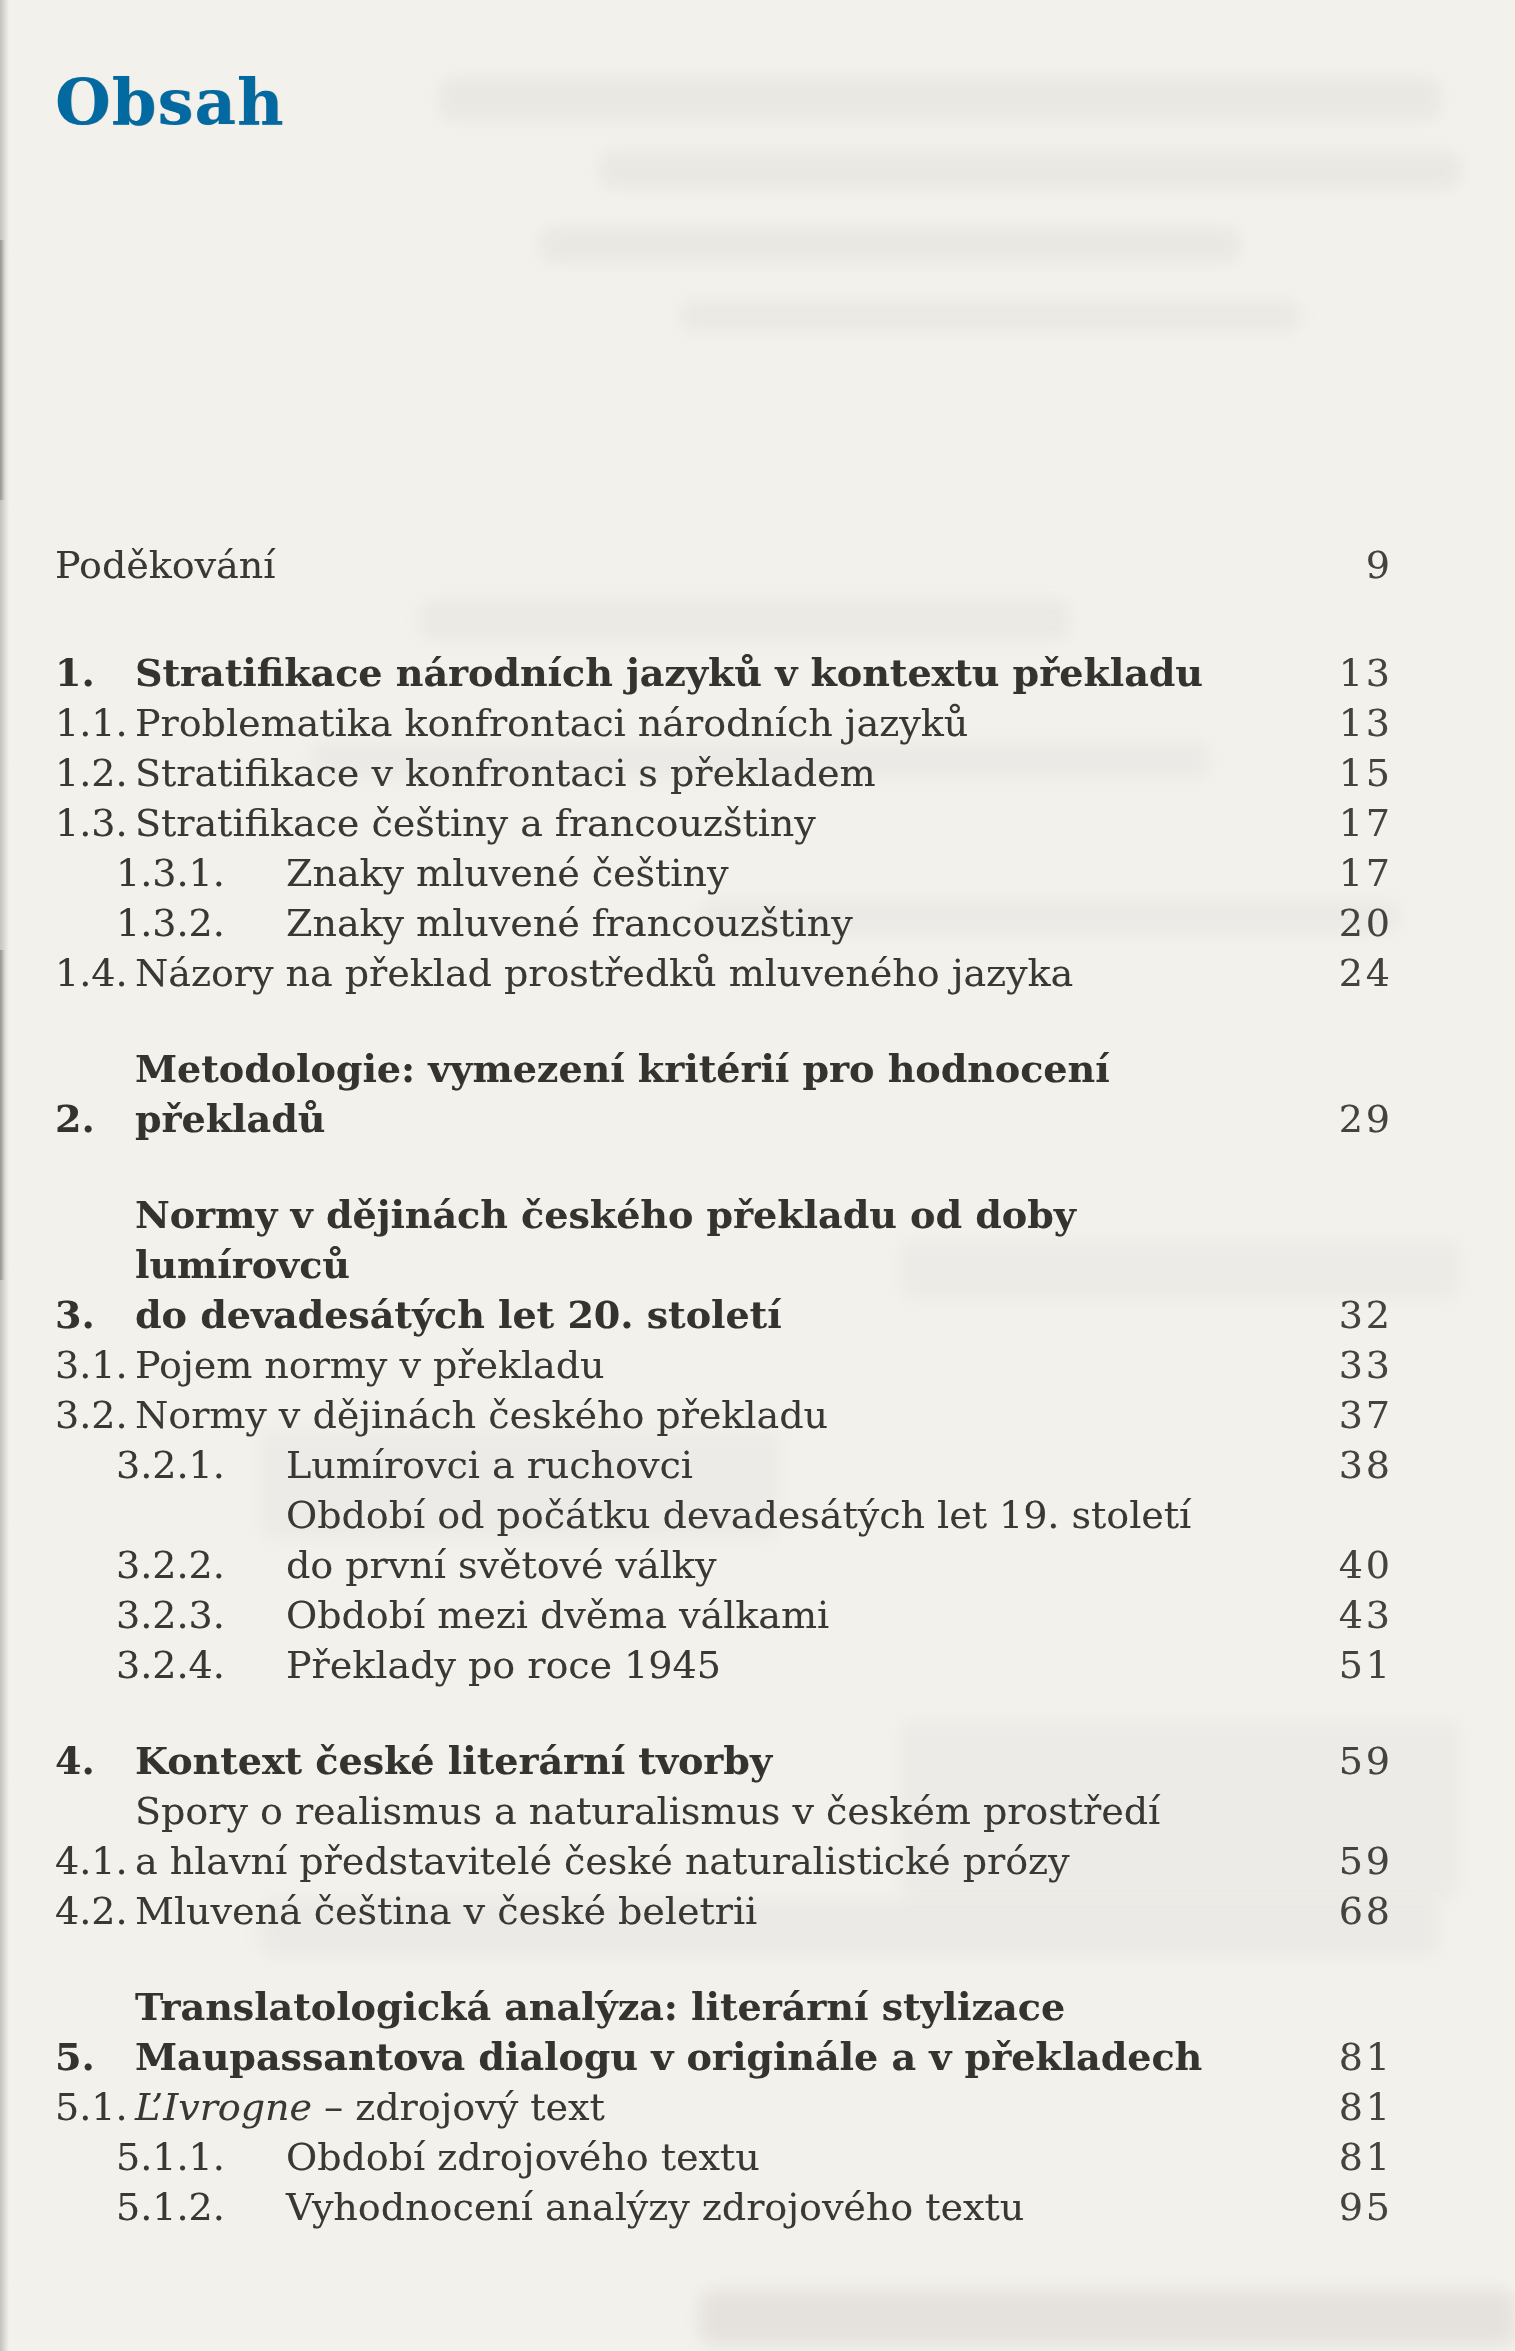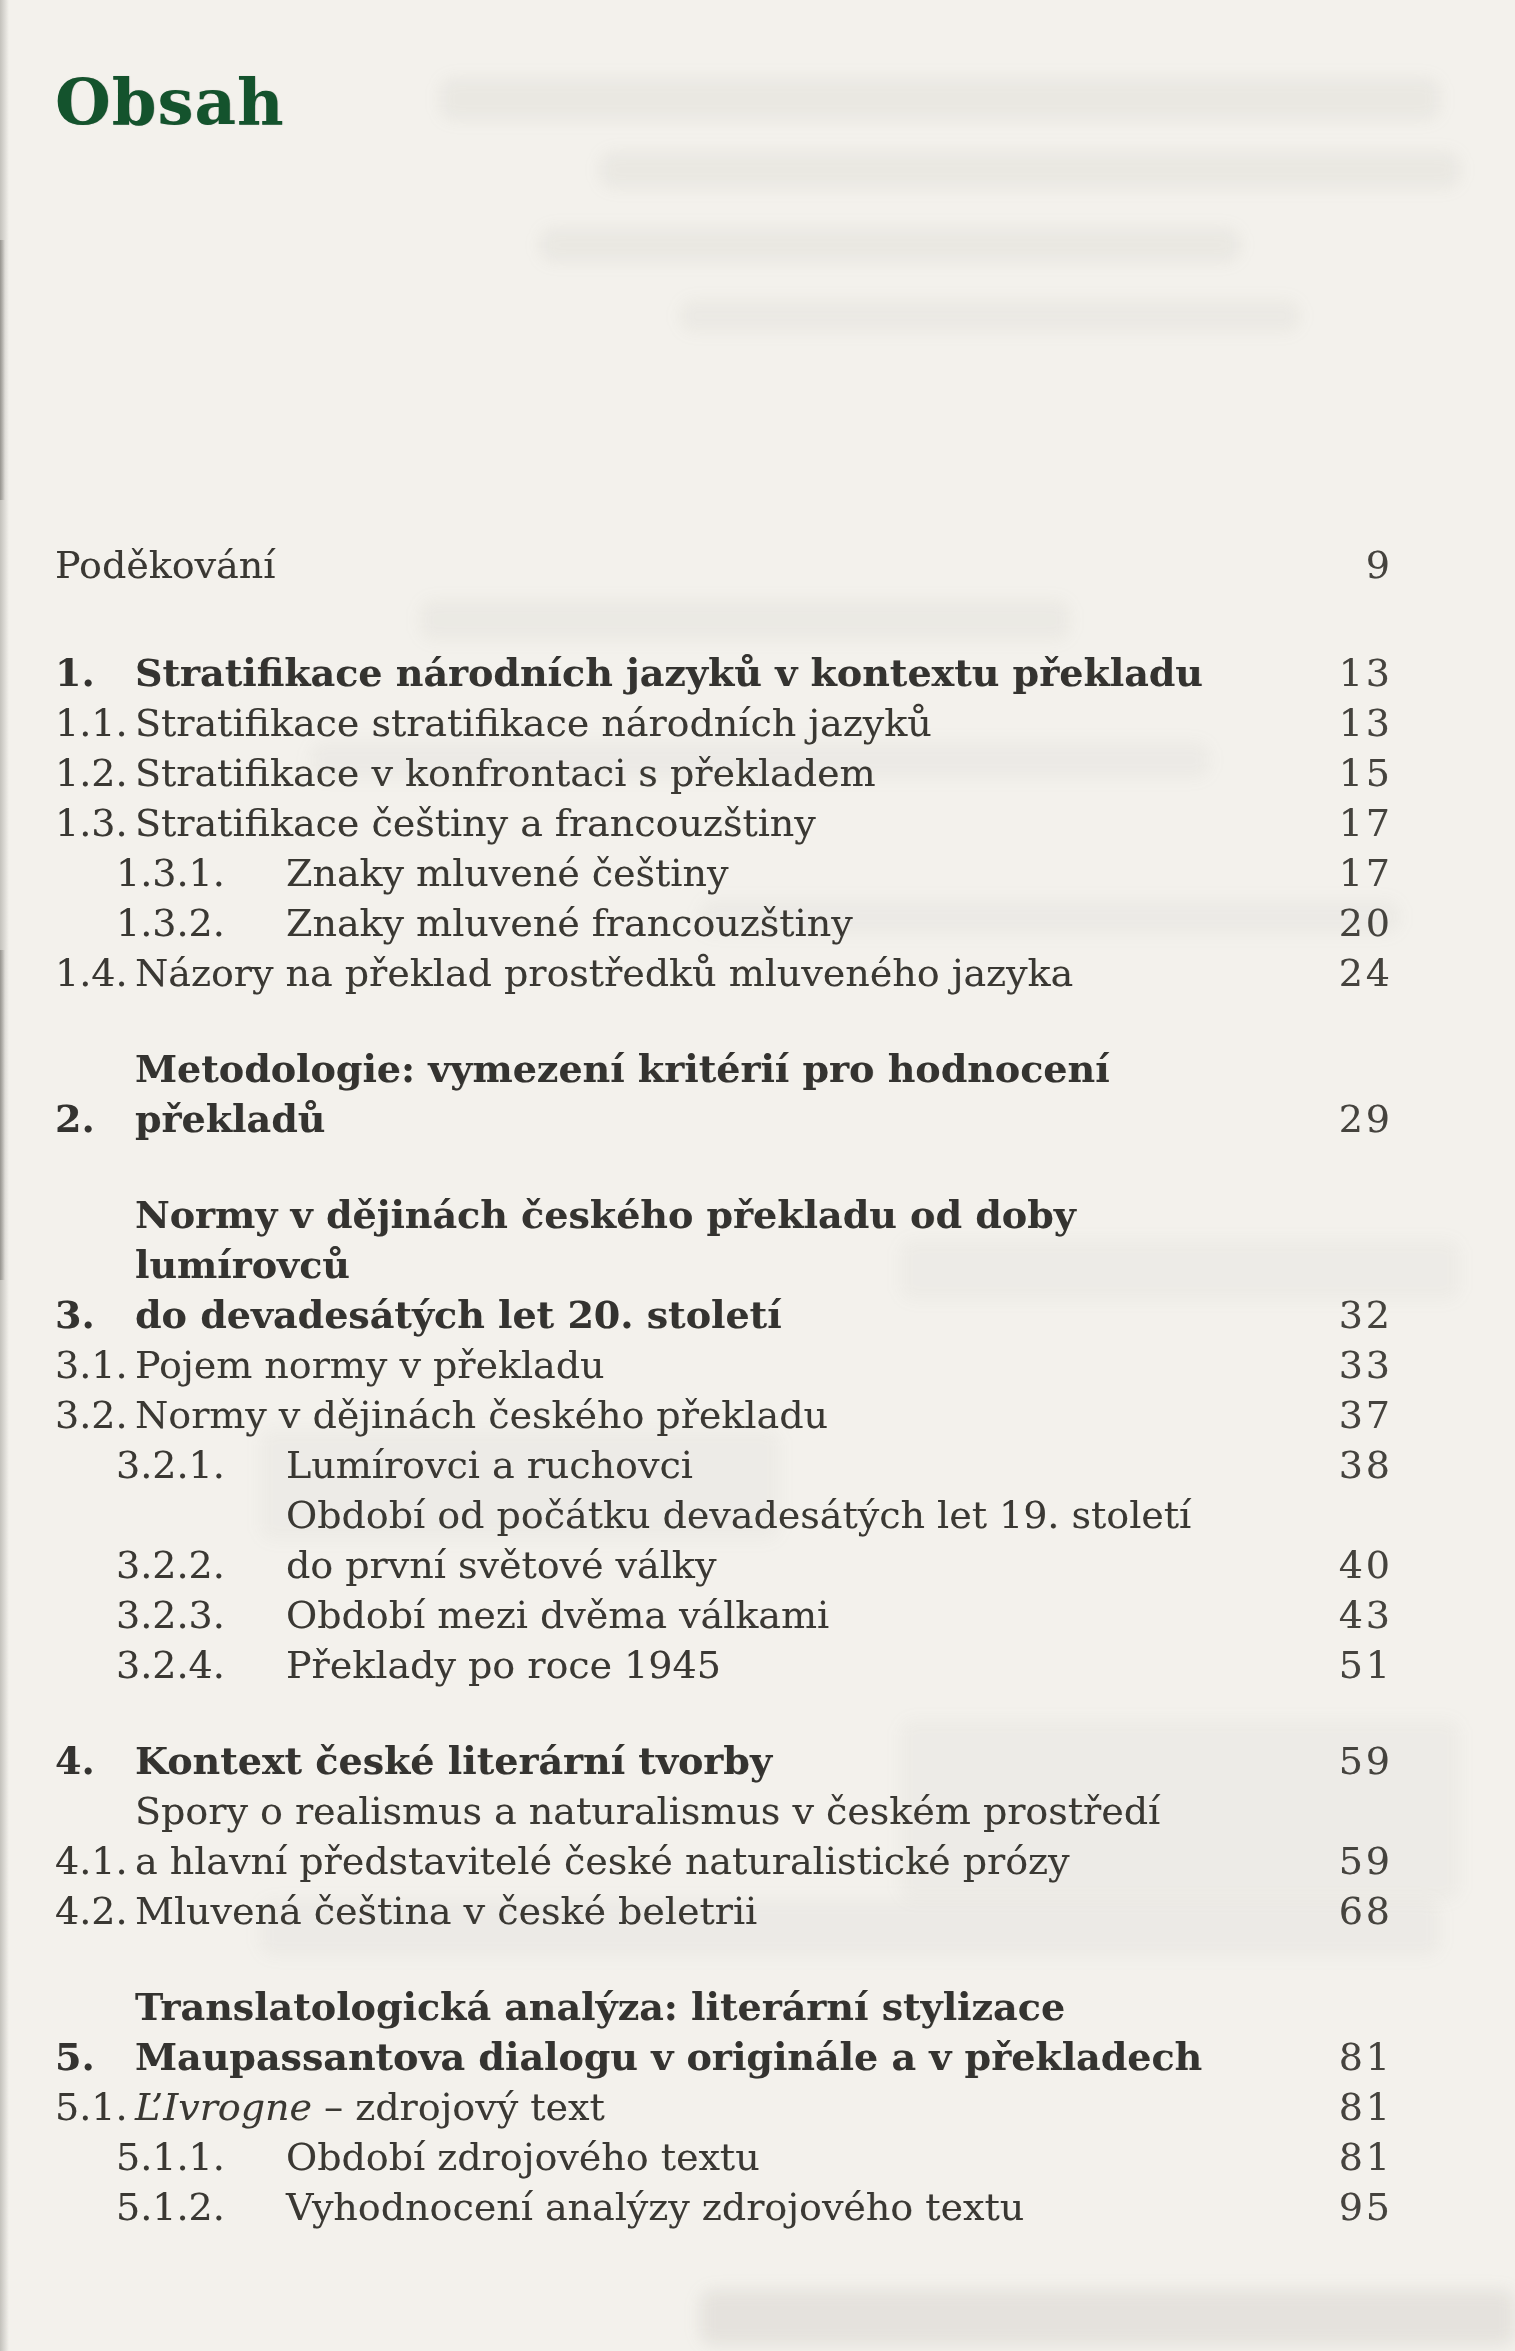--- a/index.html
+++ b/index.html
@@ -26,21 +26,21 @@
     position:absolute; filter:blur(8px); border-radius:14px;
     background:rgba(142,139,129,0.09); pointer-events:none;
   }
   .page-inner {
     position:absolute; inset:0;
     padding:62px 125px 0 55px;
     box-sizing:border-box;
   }
   .toc-title {
     font-size:64px; line-height:80px; font-weight:700;
-    letter-spacing:1px; color:#14532d;
+    letter-spacing:1px; color:#0369a1;
     text-shadow:0.4px 0.4px 0.7px rgba(47,46,42,0.35);
   }
   .toc-list { margin-top:398px; }
   .toc-row {
     display:flex; align-items:flex-end;
     font-size:38px; line-height:50px;
     text-shadow:0.3px 0.3px 0.6px rgba(58,56,51,0.30);
   }
   .toc-row.gap-md { margin-top:46px; }
   .toc-row.gap-lg { margin-top:58px; }
@@ -83,21 +83,21 @@
           <span class="cell-text">Poděkování</span>
           <span class="cell-page">9</span>
         </div>
         <div class="toc-row bold gap-lg">
           <span class="cell-num">1.</span>
           <span class="cell-text">Stratifikace národních jazyků v kontextu překladu</span>
           <span class="cell-page">13</span>
         </div>
         <div class="toc-row">
           <span class="cell-num">1.1.</span>
-          <span class="cell-text">Stratifikace stratifikace národních jazyků</span>
+          <span class="cell-text">Problematika konfrontaci národních jazyků</span>
           <span class="cell-page">13</span>
         </div>
         <div class="toc-row">
           <span class="cell-num">1.2.</span>
           <span class="cell-text">Stratifikace v konfrontaci s překladem</span>
           <span class="cell-page">15</span>
         </div>
         <div class="toc-row">
           <span class="cell-num">1.3.</span>
           <span class="cell-text">Stratifikace češtiny a francouzštiny</span>

